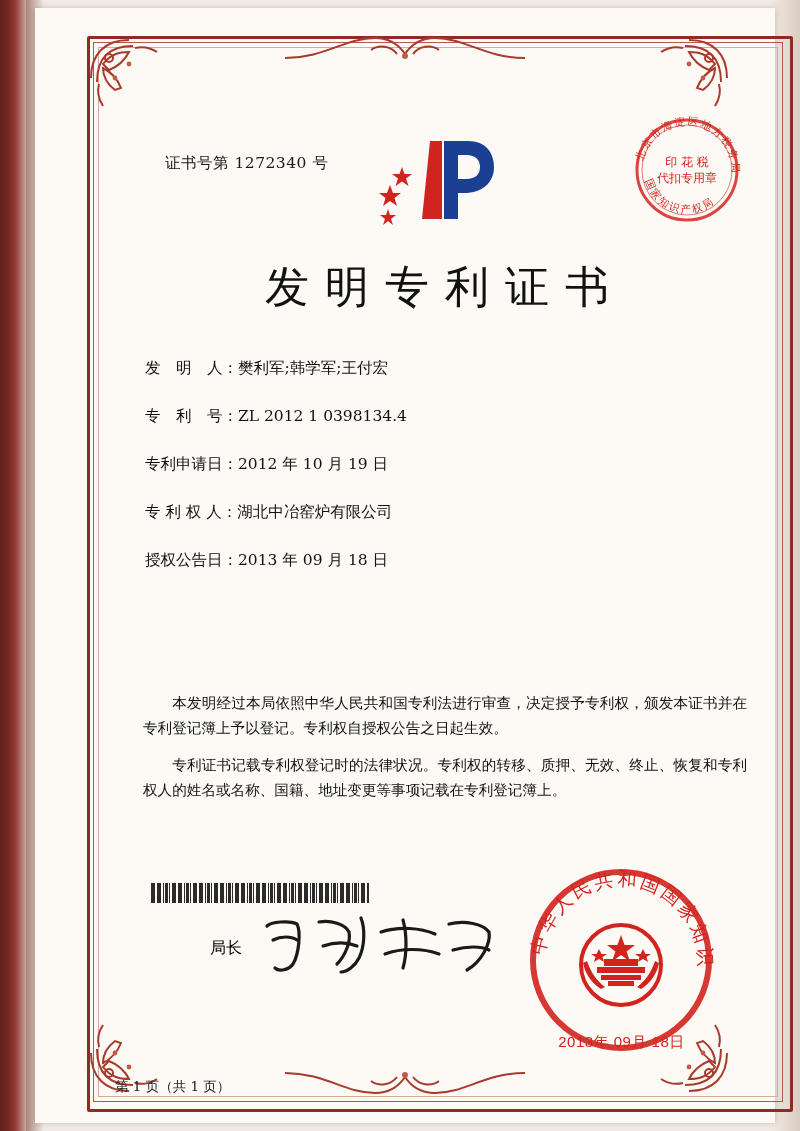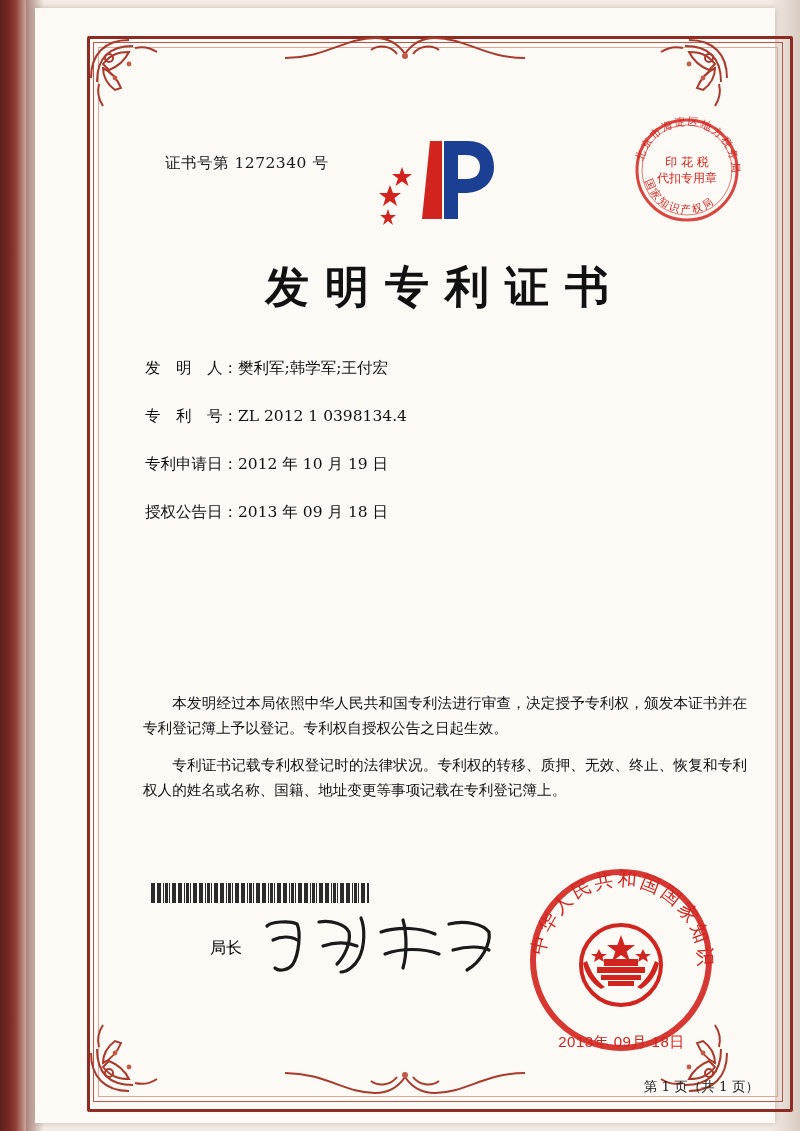--- a/index.html
+++ b/index.html
@@ -132,21 +132,21 @@
 
   .title {
     position: absolute;
     left: 0; top: 180px;
     width: 644px;
     text-align: center;
     font-size: 44px;
     letter-spacing: 16px;
     text-indent: 16px;
     color: #111;
-    font-weight: 700;
+    font-weight: 400;
     font-family: "DejaVu Serif", serif;
   }
 
   .fields {
     position: absolute;
     left: 30px; top: 280px;
     width: 600px;
   }
   .field {
     font-size: 15.5px;
@@ -213,21 +213,21 @@
     color: #d2241f;
     font-size: 15px;
     font-family: Liberation Sans, sans-serif;
     letter-spacing: .5px;
   }
 
   .page-no {
     position: absolute;
     left: 0; top: 1000px;
     width: 644px;
-    text-align: right;
+    text-align: left;
     font-size: 13.5px;
     color: #222;
     font-family: "DejaVu Serif", serif;
   }
 </style>
 </head>
 <body>
 
 <div class="scan">
 
@@ -375,20 +375,23 @@
         <div class="field">
           <span class="lbl">发　明　人：</span><span class="val">樊利军;韩学军;王付宏</span>
         </div>
         <div class="field">
           <span class="lbl">专　利　号：</span><span class="val">ZL 2012 1 0398134.4</span>
         </div>
         <div class="field">
           <span class="lbl">专利申请日：</span><span class="val">2012 年 10 月 19 日</span>
         </div>
         <div class="field">
+          <span class="lbl">专 利 权 人：</span><span class="val">湖北中冶窑炉有限公司</span>
+        </div>
+        <div class="field">
           <span class="lbl">授权公告日：</span><span class="val">2013 年 09 月 18 日</span>
         </div>
       </div>
 
       <div class="paras">
         <p>本发明经过本局依照中华人民共和国专利法进行审查，决定授予专利权，颁发本证书并在专利登记簿上予以登记。专利权自授权公告之日起生效。</p>
         <p>专利证书记载专利权登记时的法律状况。专利权的转移、质押、无效、终止、恢复和专利权人的姓名或名称、国籍、地址变更等事项记载在专利登记簿上。</p>
       </div>
 
       <div class="barcode"></div>

